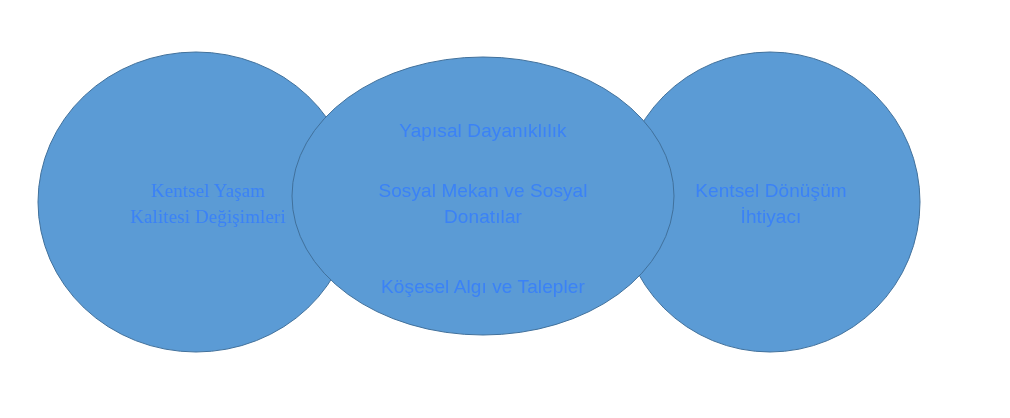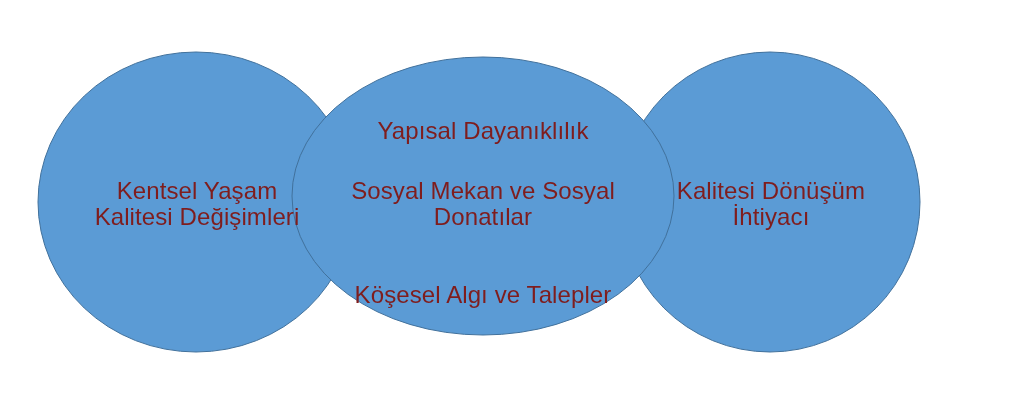--- a/index.html
+++ b/index.html
@@ -31,51 +31,52 @@
     position: absolute;
     left: 0;
     top: 0;
     width: 1010px;
     height: 418px;
     pointer-events: none;
   }
   .label-block {
     position: absolute;
     text-align: center;
-    color: #7f1d1d;
+    color: #3b82f6;
     font-family: "Liberation Sans", sans-serif;
-    font-size: 24px;
+    font-size: 19px;
     line-height: 26px;
     font-weight: normal;
     letter-spacing: 0.1px;
     white-space: pre-line;
   }
   #label-left {
-    left: 56px;
+    left: 67px;
     top: 178px;
     width: 282px;
+    font-family: Liberation Serif, serif;
   }
   #label-right {
     left: 630px;
     top: 178px;
     width: 282px;
   }
   #label-mid-line1 {
     left: 312px;
     top: 118px;
     width: 342px;
   }
   #label-mid-line2 {
     left: 312px;
     top: 178px;
     width: 342px;
   }
   #label-mid-line3 {
     left: 312px;
-    top: 282px;
+    top: 274px;
     width: 342px;
   }
 </style>
 </head>
 <body>
 
 <div id="diagram-canvas">
 
   <svg class="shape-layer" viewBox="0 0 1010 418" width="1010" height="418" xmlns="http://www.w3.org/2000/svg">
     <ellipse cx="196" cy="202" rx="158" ry="150" fill="#5B9BD5" stroke="#41719C" stroke-width="1"></ellipse>
@@ -87,17 +88,17 @@
     <div class="label-block" id="label-left">Kentsel Yaşam
 Kalitesi Değişimleri</div>
 
     <div class="label-block" id="label-mid-line1">Yapısal Dayanıklılık</div>
 
     <div class="label-block" id="label-mid-line2">Sosyal Mekan ve Sosyal
 Donatılar</div>
 
     <div class="label-block" id="label-mid-line3">Köşesel Algı ve Talepler</div>
 
-    <div class="label-block" id="label-right">Kalitesi Dönüşüm
+    <div class="label-block" id="label-right">Kentsel Dönüşüm
 İhtiyacı</div>
   </div>
 
 </div>
 
 </body></html>

